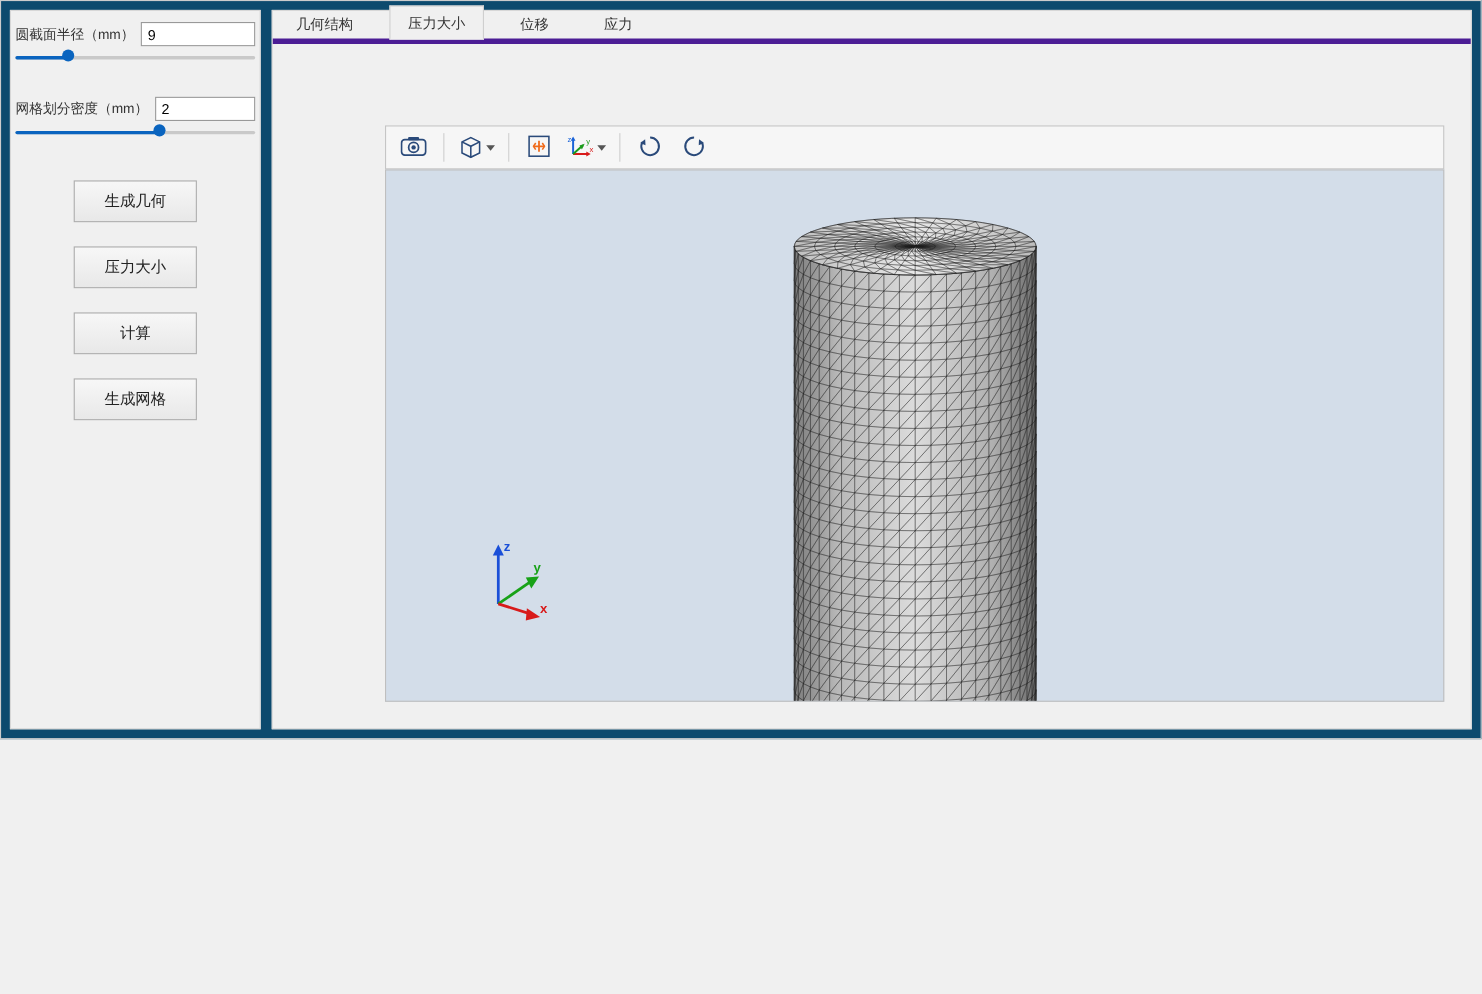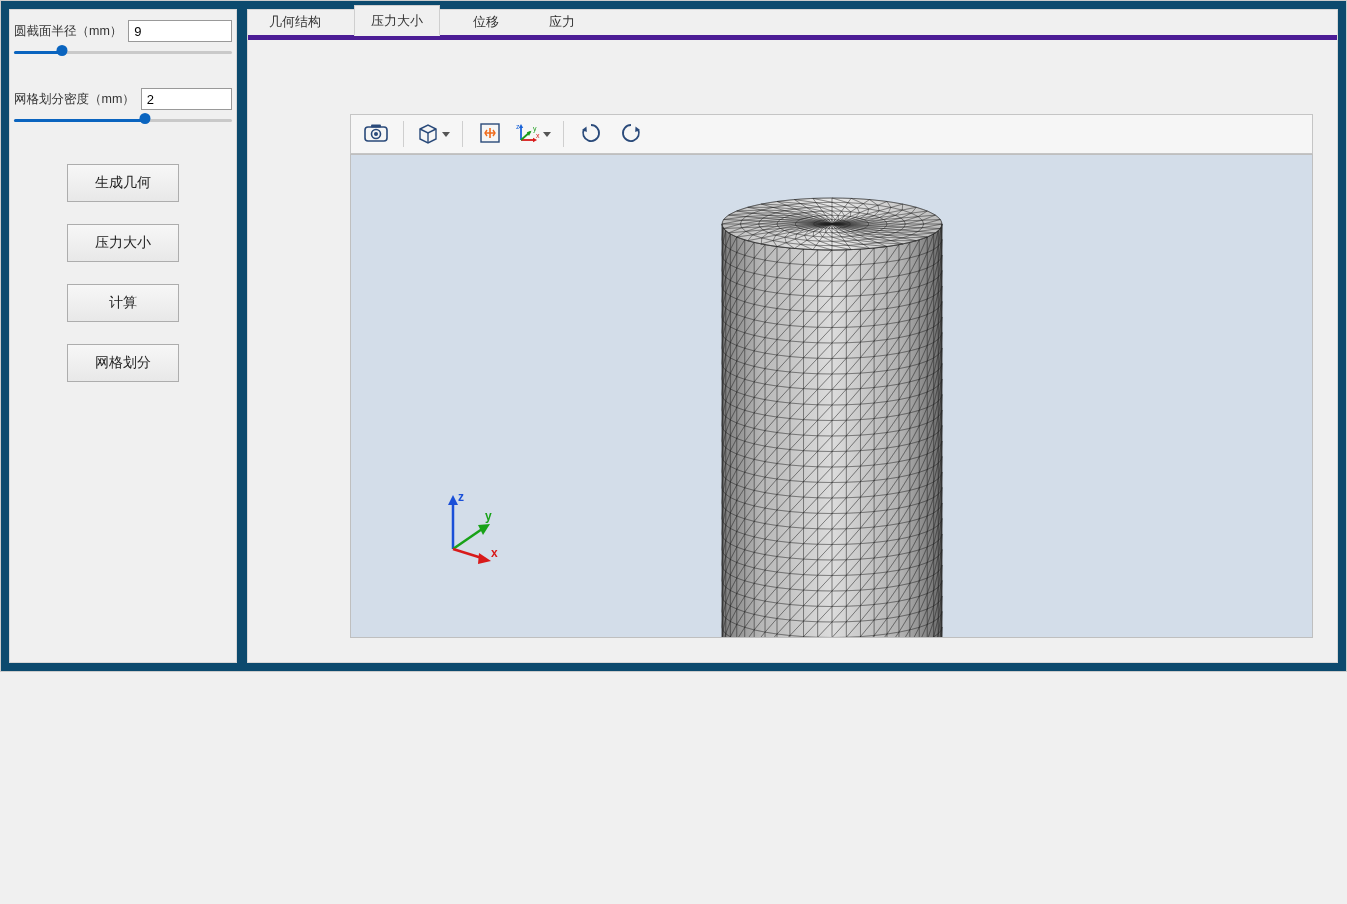--- a/index.html
+++ b/index.html
@@ -65,21 +65,21 @@
           <div class="slider-thumb" style="left:60%"></div>
         </div>
       </div>
     </div>
 
 
     <div class="btns">
       <button class="act-btn">生成几何</button>
       <button class="act-btn">压力大小</button>
       <button class="act-btn">计算</button>
-      <button class="act-btn">网格划分</button>
+      <button class="act-btn">生成网格</button>
     </div>
   </div>
 
   <div class="main">
 
     <div class="tabs">
       <div class="tab">几何结构</div>
       <div class="tab active">压力大小</div>
       <div class="tab">位移</div>
       <div class="tab">应力</div>

